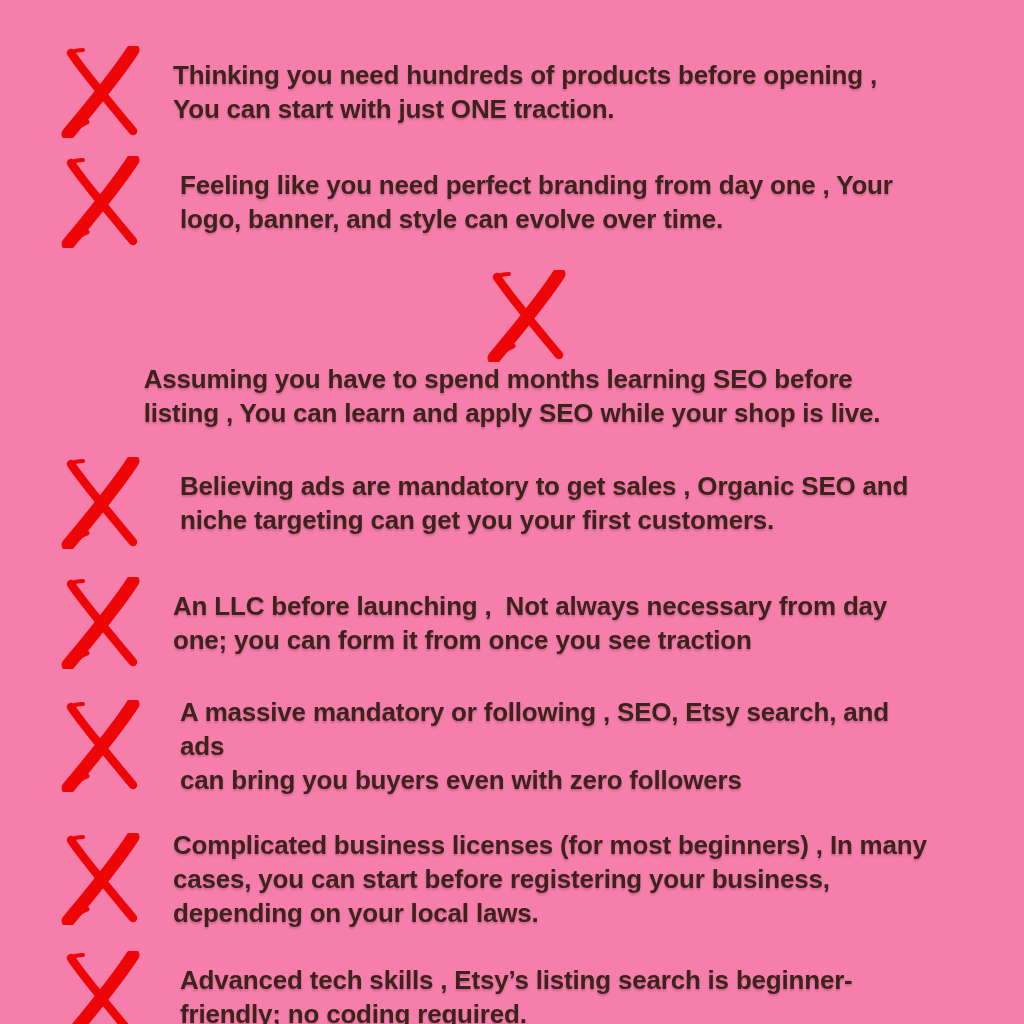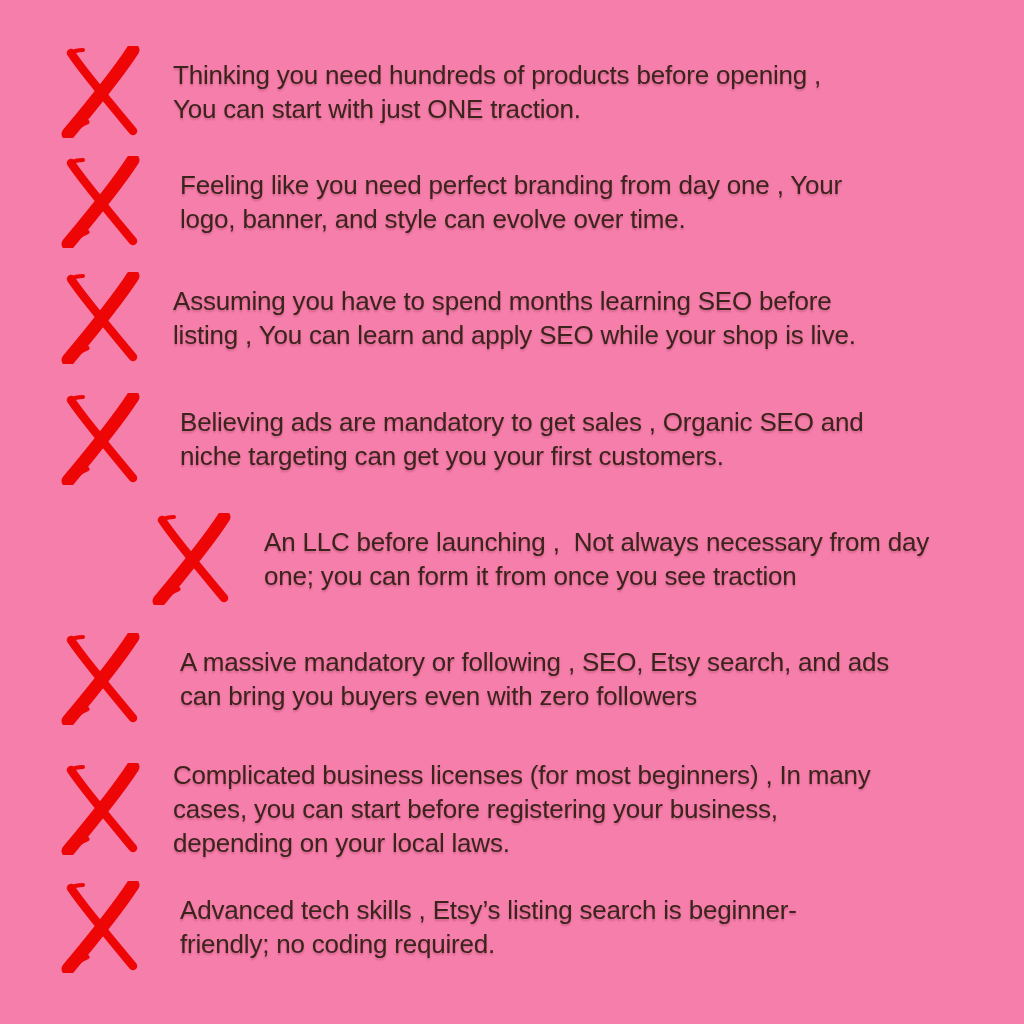--- a/index.html
+++ b/index.html
@@ -19,23 +19,23 @@
     top: 44px;
     left: 0;
     right: 0;
   }
   .row {
     display: flex;
     align-items: center;
     min-height: 96px;
   }
   .row:nth-child(2) { margin-top: 14px; }
-  .row:nth-child(3) { margin-top: 20px; }
+  .row:nth-child(3) { margin-top: 20px; flex-direction: column; }
   .row:nth-child(4) { margin-top: 25px; }
-  .row:nth-child(5) { margin-top: 24px; justify-content: flex-end; }
+  .row:nth-child(5) { margin-top: 24px; }
   .row:nth-child(6) { margin-top: 24px; }
   .row:nth-child(7) { margin-top: 31px; align-items: center; }
   .row:nth-child(8) { margin-top: 19px; }
   .x-wrap {
     flex: 0 0 84px;
     width: 84px;
     height: 92px;
     margin-left: 58px;
     margin-right: 31px;
   }
@@ -46,21 +46,21 @@
   }
   .lines {
     flex: 1 1 auto;
     max-width: 760px;
   }
   .row:nth-child(even) .lines {
     padding-left: 7px;
   }
   .line {
     font-size: 26px;
-    font-weight: 400;
+    font-weight: 700;
     line-height: 34px;
     letter-spacing: -0.2px;
     color: var(--ink, #3B241C);
     white-space: pre-wrap;
     text-shadow: 0 2px 2px rgba(130, 35, 70, 0.30);
   }
 </style>
 </head>
 <body style="--bg: #F67EAB; --ink: #3B241C;">
 

